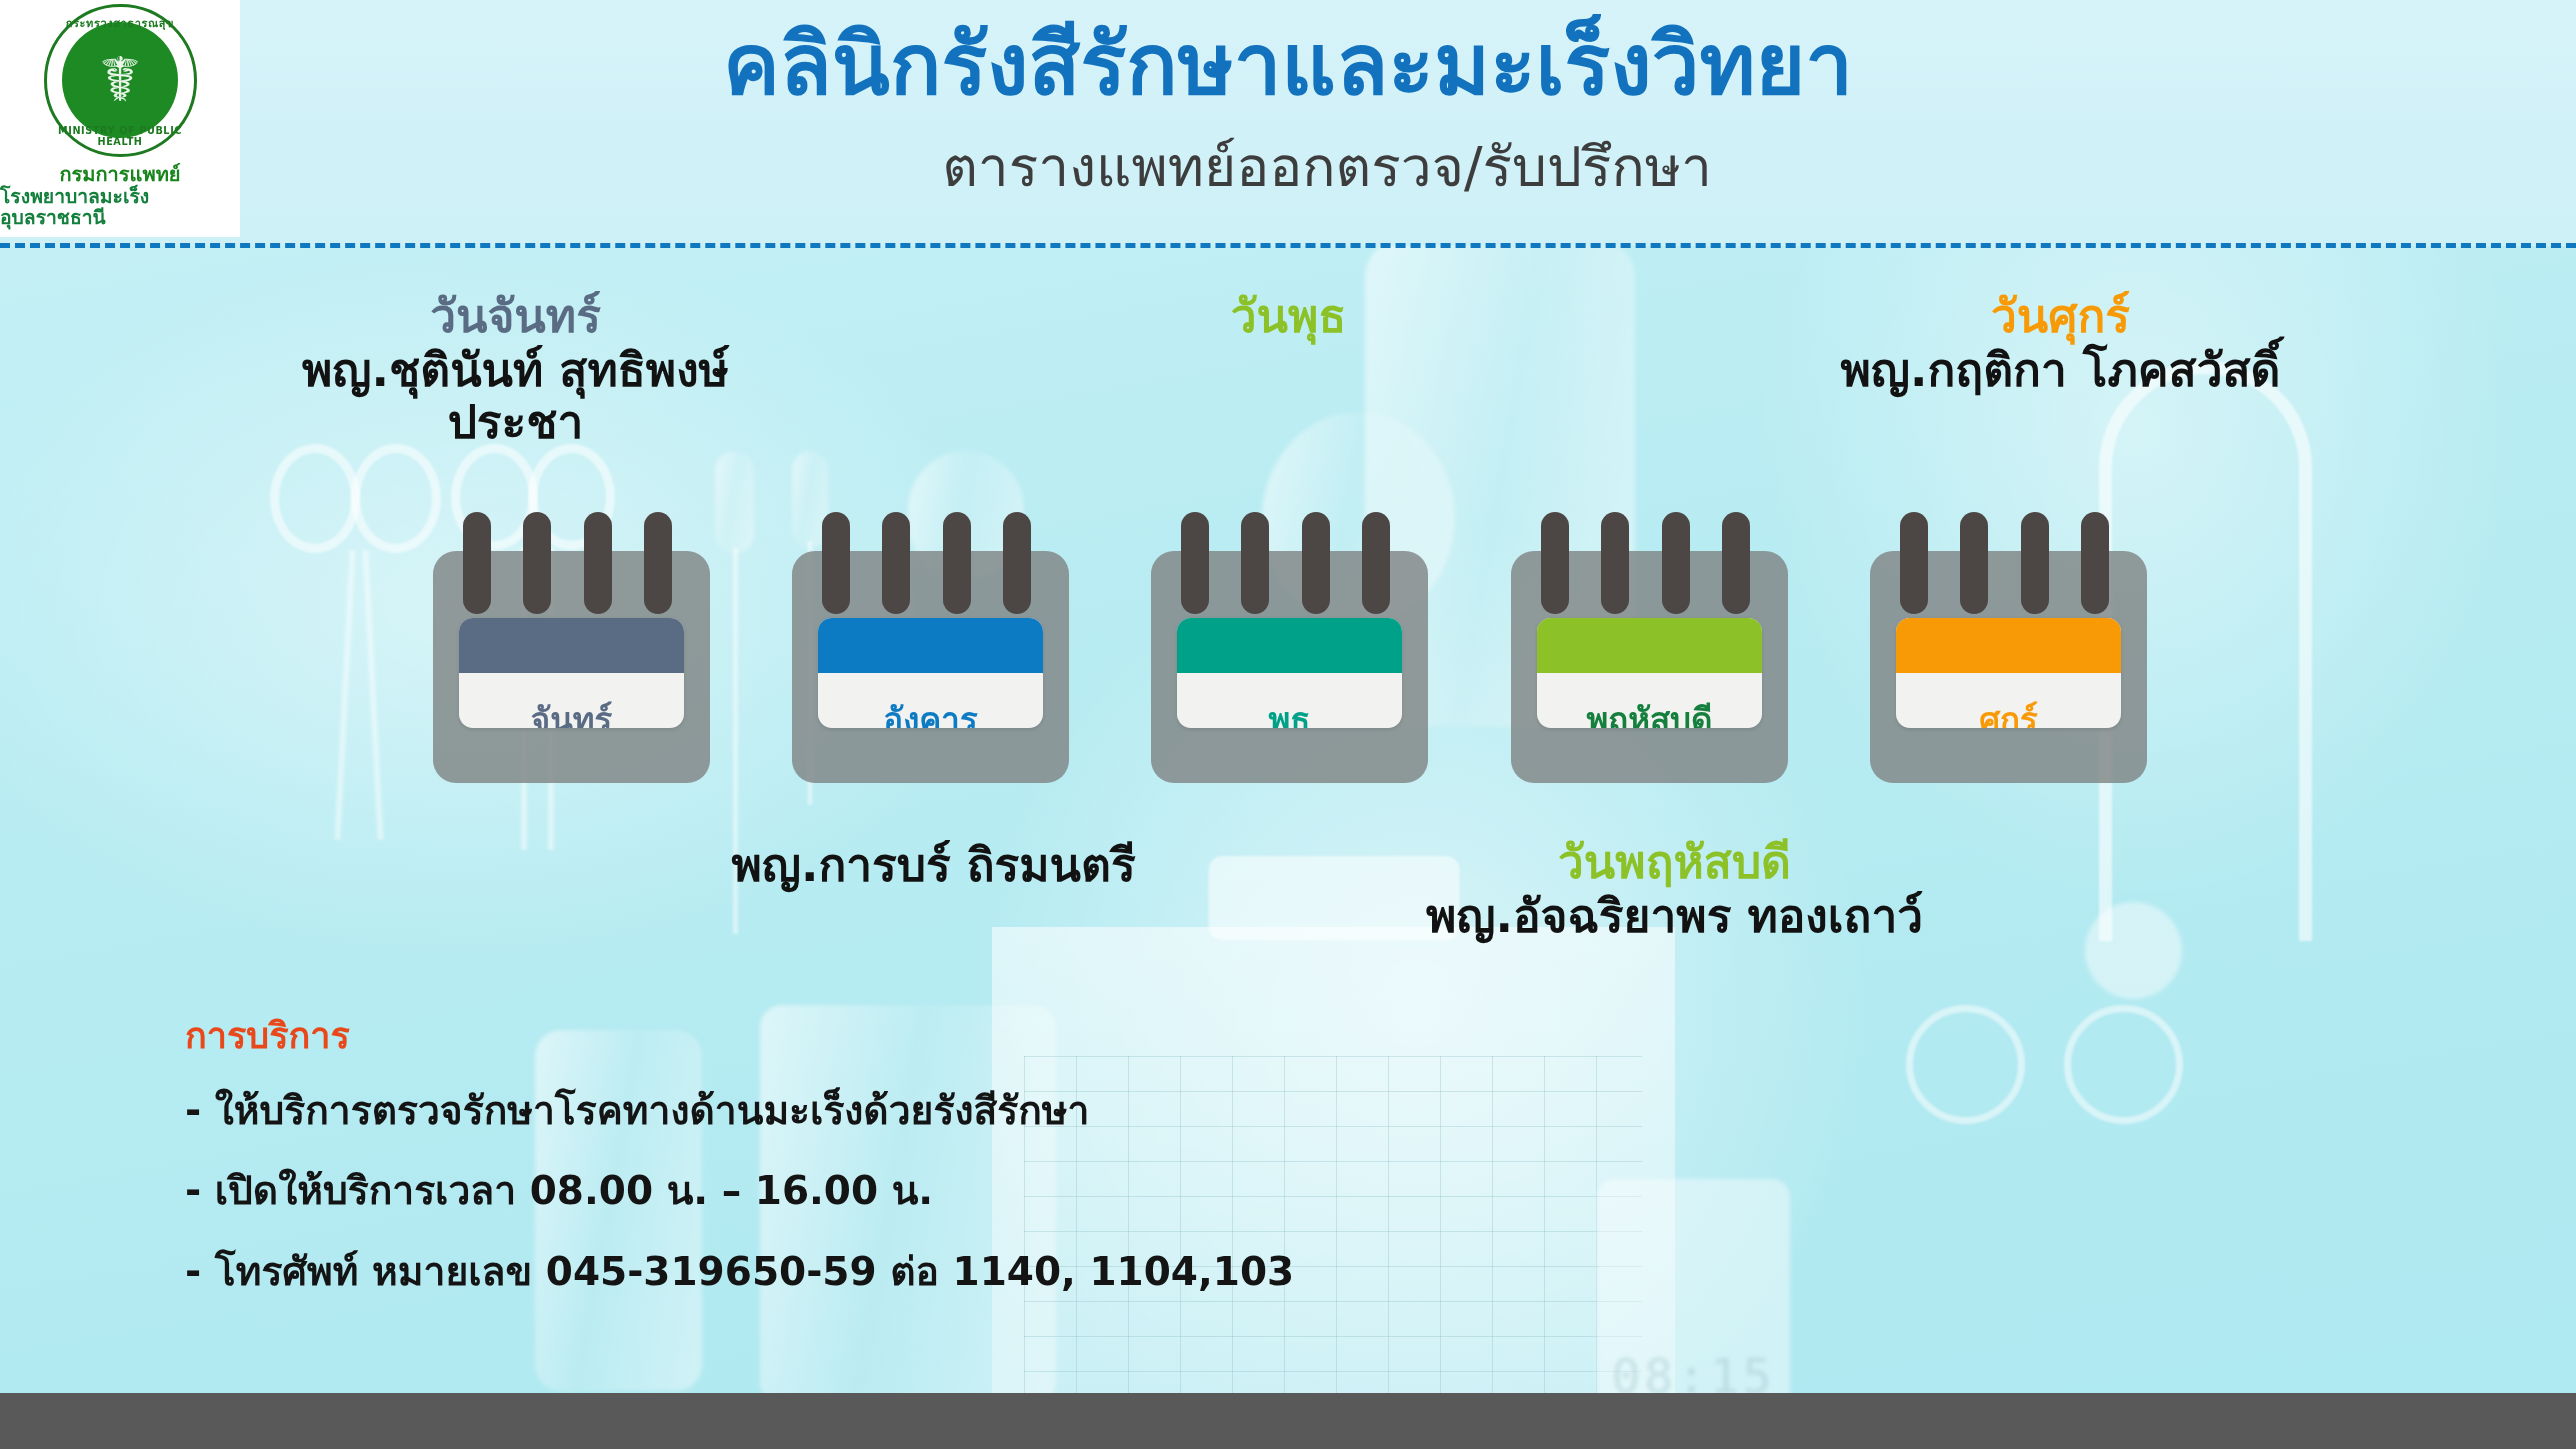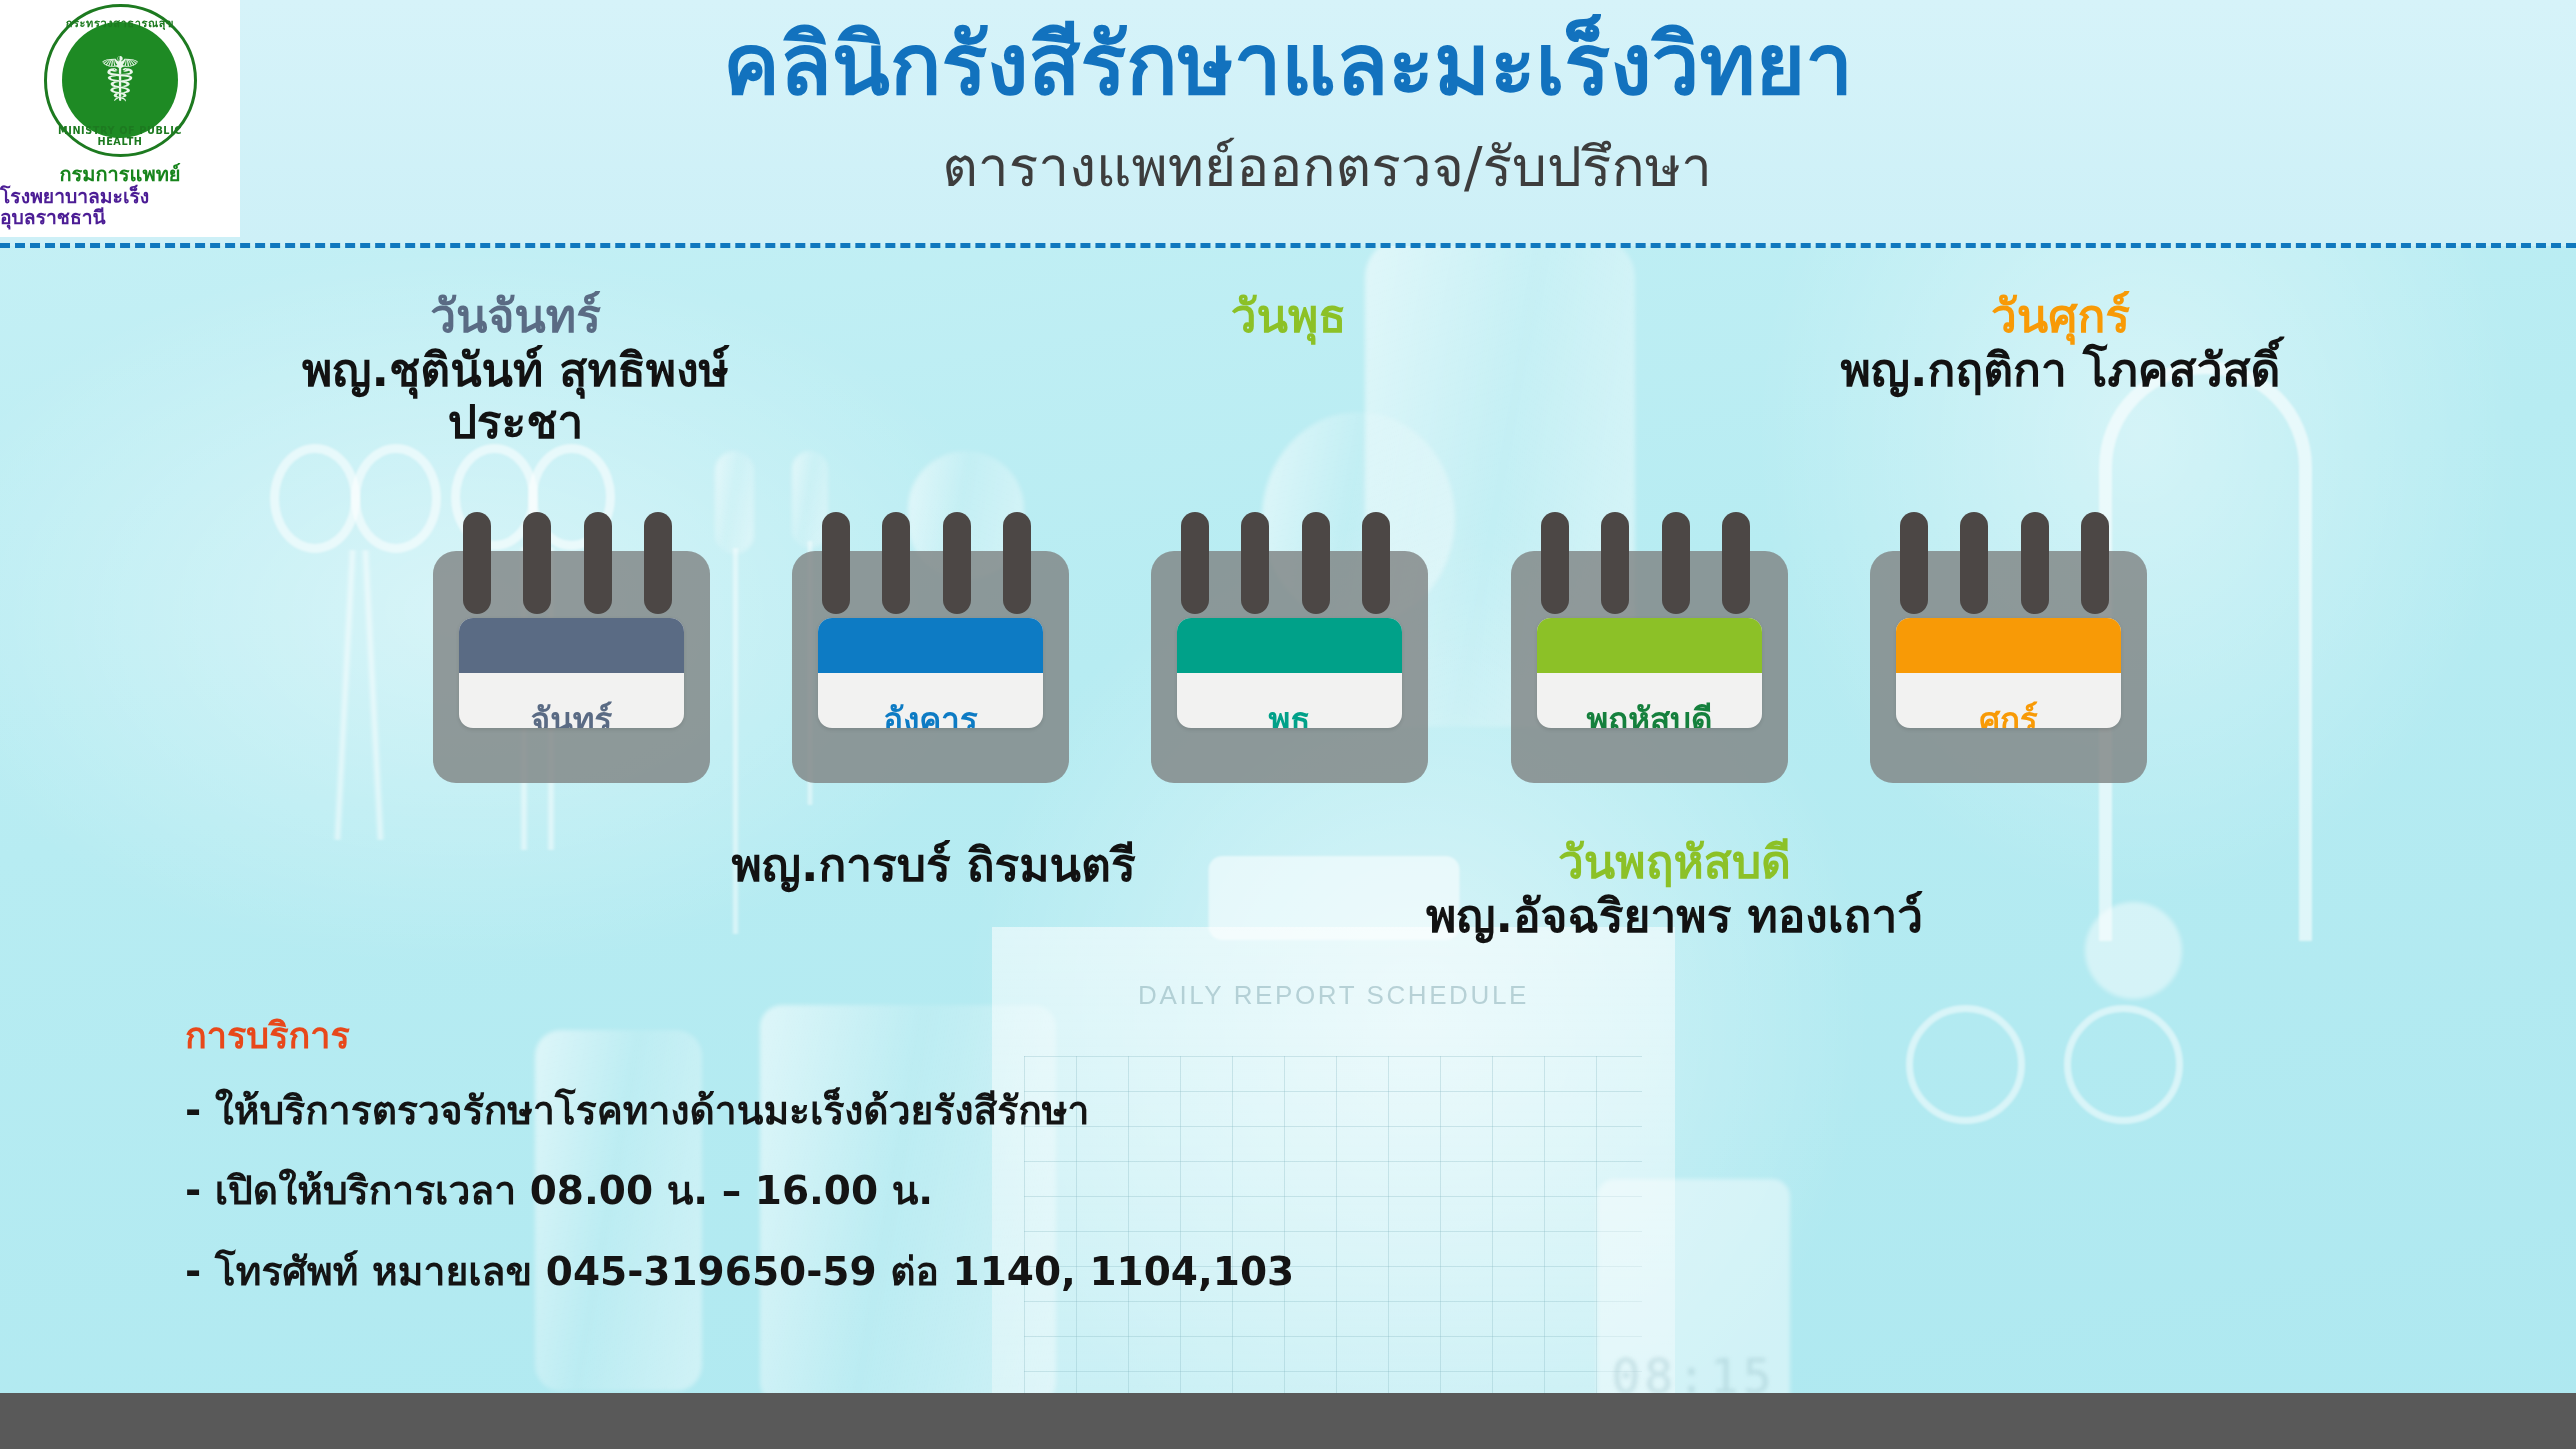--- a/index.html
+++ b/index.html
@@ -213,21 +213,20 @@
   </div>
 
   <div class="bottle" style="left:535px;top:1030px;width:167px;height:361px;border-radius:26px;"></div>
   <div class="bottle" style="left:760px;top:1005px;width:296px;height:399px;border-radius:22px;"></div>
   <div class="bottle" style="left:908px;top:451px;width:116px;height:129px;border-radius:58px;"></div>
   <div class="bottle" style="left:1262px;top:412px;width:193px;height:213px;border-radius:50%;"></div>
   <div id="jugblob"></div>
 
   <div id="clipboard">
     <div class="cb-clip"></div>
-    <div class="cb-title">DAILY REPORT SCHEDULE</div>
     <div class="cb-grid"></div>
   </div>
 
   <div id="steth">
     <div class="tube"></div>
     <div class="bell"></div>
   </div>
 
   <div id="glasses">
     <div class="lens" style="left:0;"></div>
@@ -241,21 +240,21 @@
 
 <div id="header">
 
   <div id="logo-box">
     <div id="logo-seal">
       <div class="ring-text-top">กระทรวงสาธารณสุข</div>
       <div class="inner">☤</div>
       <div class="ring-text-bot">MINISTRY OF PUBLIC HEALTH</div>
     </div>
     <div id="logo-l1" style="color: rgb(23, 132, 28);">กรมการแพทย์</div>
-    <div id="logo-l2" style="color: #4c1d95;">โรงพยาบาลมะเร็งอุบลราชธานี</div>
+    <div id="logo-l2" style="color: #15803d;">โรงพยาบาลมะเร็งอุบลราชธานี</div>
   </div>
 
   <div id="title" style="color: rgb(18, 114, 190);">คลินิกรังสีรักษาและมะเร็งวิทยา</div>
   <div id="subtitle" style="color: rgb(61, 61, 61); margin-left: 39px;">ตารางแพทย์ออกตรวจ/รับปรึกษา</div>
 </div>
 <div id="divider" style="border-top-color: rgb(16, 120, 190);"></div>
 
 <div class="daylabel" style="left:245px;top:291px;width:541px;">
   <div class="dname" style="color: rgb(90, 107, 132);">วันจันทร์</div>
   <div class="dr">พญ.ชุตินันท์ สุทธิพงษ์ประชา</div>

